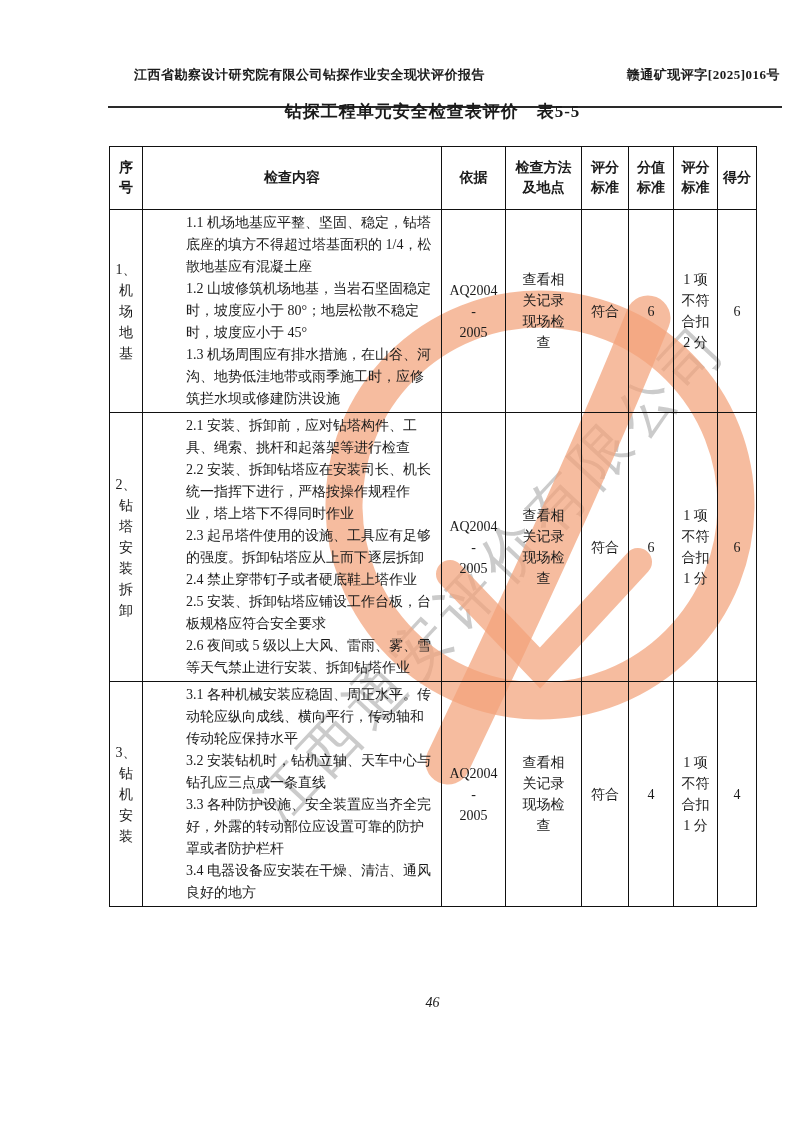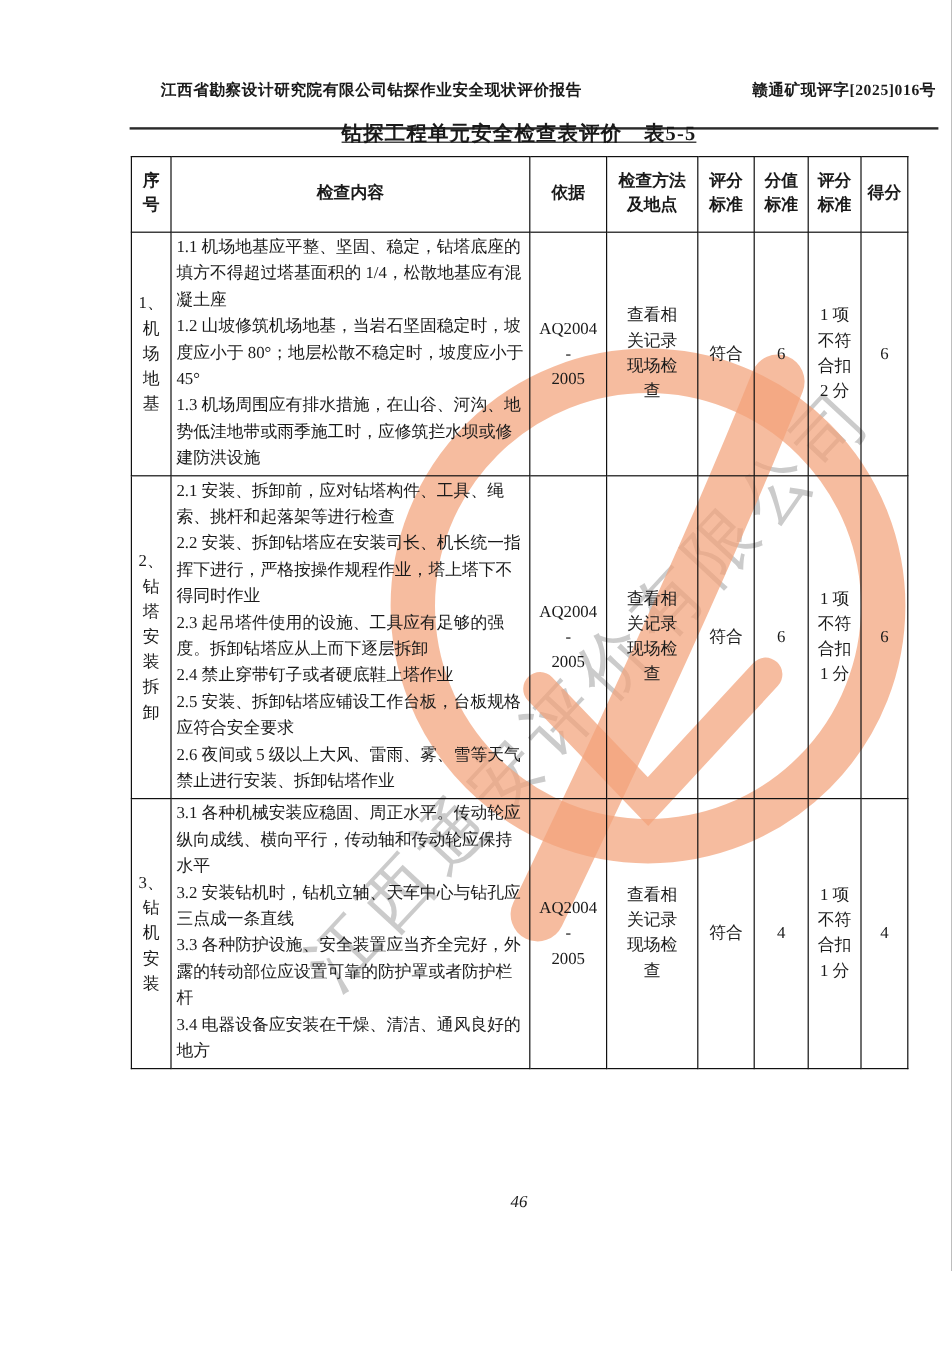--- a/index.html
+++ b/index.html
@@ -18,21 +18,21 @@
     border-bottom:2px solid #2a2a2a;
     padding-bottom:22px;
     display:flex;justify-content:space-between;align-items:flex-end;
     font-size:13px;font-weight:bold;letter-spacing:0.5px;
   }
   .doc-header .left{padding-left:26px;}
   .doc-header .right{padding-right:2px;}
   
   .doc-title{
     position:absolute;left:109px;top:100px;width:647px;
-    text-align:center;font-size:17px;font-weight:bold;letter-spacing:1px;text-decoration:underline;
+    text-align:center;font-size:17px;font-weight:bold;letter-spacing:1px;
   }
   
   .watermark{position:absolute;inset:0;z-index:1;pointer-events:none;}
   .wm-diagonal{
     position:absolute;left:238px;top:788px;
     font-size:58px;letter-spacing:8px;white-space:nowrap;
     color:rgba(130,130,130,0.42);
     transform:rotate(-47deg);transform-origin:0 0;
     font-family:"Liberation Sans","DejaVu Sans",sans-serif;
   }
@@ -41,42 +41,42 @@
     font-size:86px;font-weight:bold;letter-spacing:2px;
     color:rgba(125,210,235,0.75);
     font-family:"Liberation Sans","DejaVu Sans",sans-serif;
   }
   .wm-red{
     position:absolute;left:288px;top:700px;
     font-size:92px;font-weight:bold;letter-spacing:14px;white-space:nowrap;
     color:rgba(228,56,56,0.50);
   }
   
-  .tbl-wrap{position:absolute;left:109px;top:130px;z-index:2;}
+  .tbl-wrap{position:absolute;left:109px;top:146px;z-index:2;}
   table.safety{
     border-collapse:collapse;table-layout:fixed;width:647px;
     background:transparent;
     font-size:14px;
   }
   table.safety td,table.safety th{
     border:1.6px solid #111;
     vertical-align:middle;
     padding:2px 4px;
     background:transparent;
     font-weight:normal;
     line-height:21px;
   }
   table.safety th{font-weight:bold;text-align:center;line-height:20px;}
   tr.hr{height:63px;}
   tr.r1{height:203px;}
   tr.r2{height:258px;}
   tr.r3{height:220px;}
   td.seq{white-space:pre-line;text-align:center;line-height:21px;padding:2px 0;}
   td.content{vertical-align:middle;padding:3px 7px;}
-  td.content div{line-height:22px;text-align:left;}
+  td.content div{line-height:22px;text-align:left;margin-left:39px;}
   td.center{text-align:center;}
   .pre{white-space:pre-line;}
   
   .page-num{
     position:absolute;left:109px;top:995px;width:647px;
     text-align:center;font-size:14px;z-index:2;font-style:italic;
   }
 </style>
 </head>
 <body>

